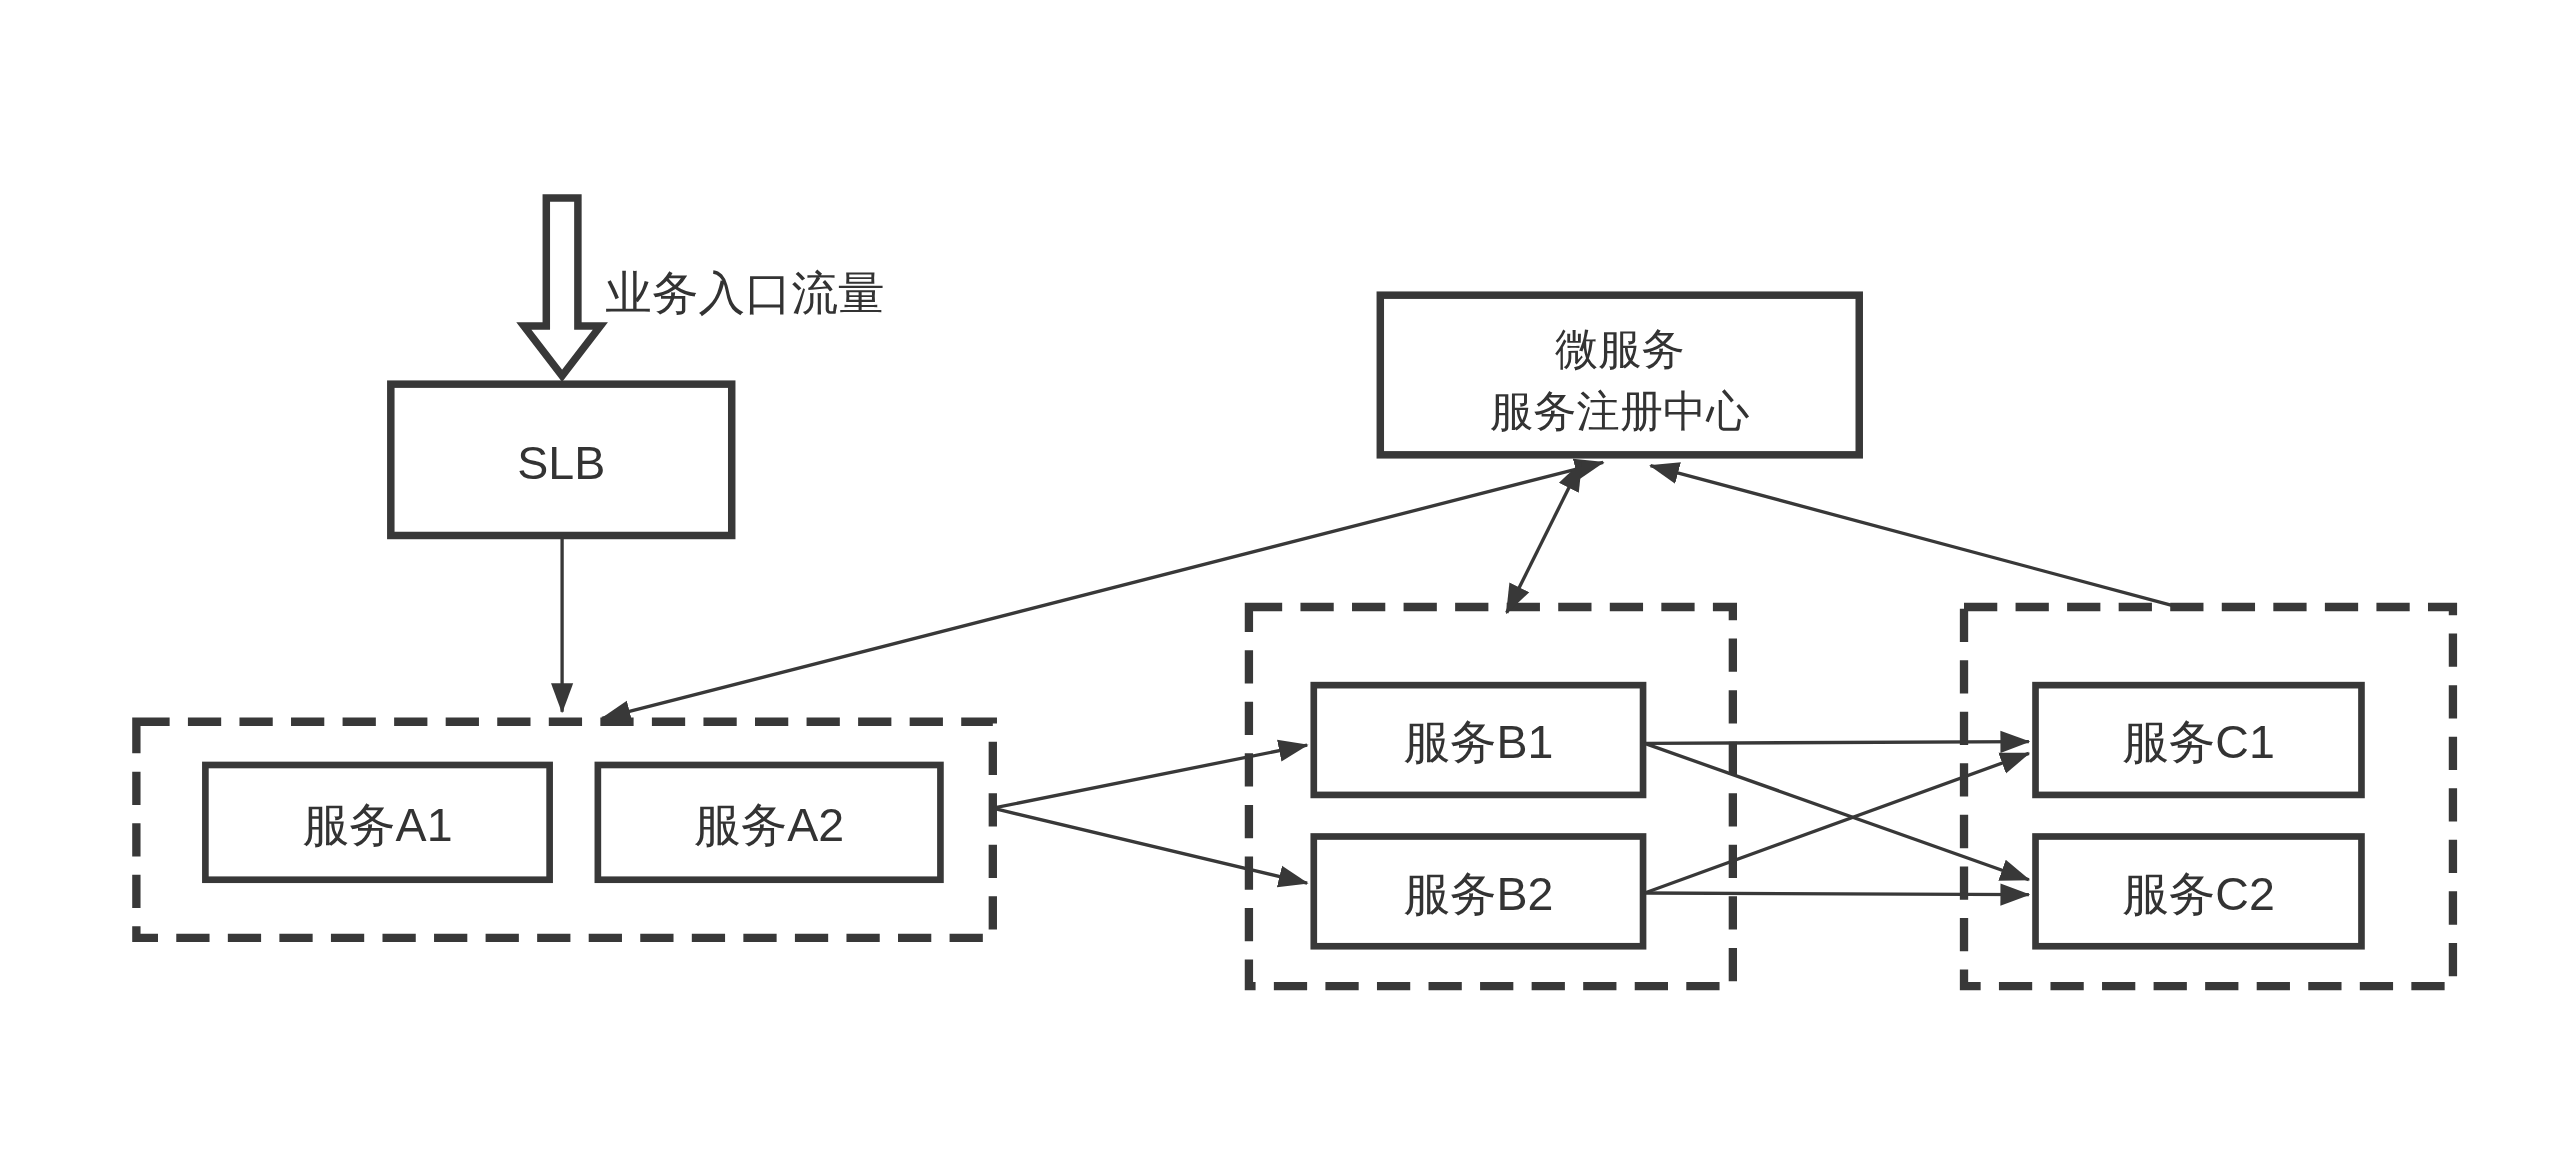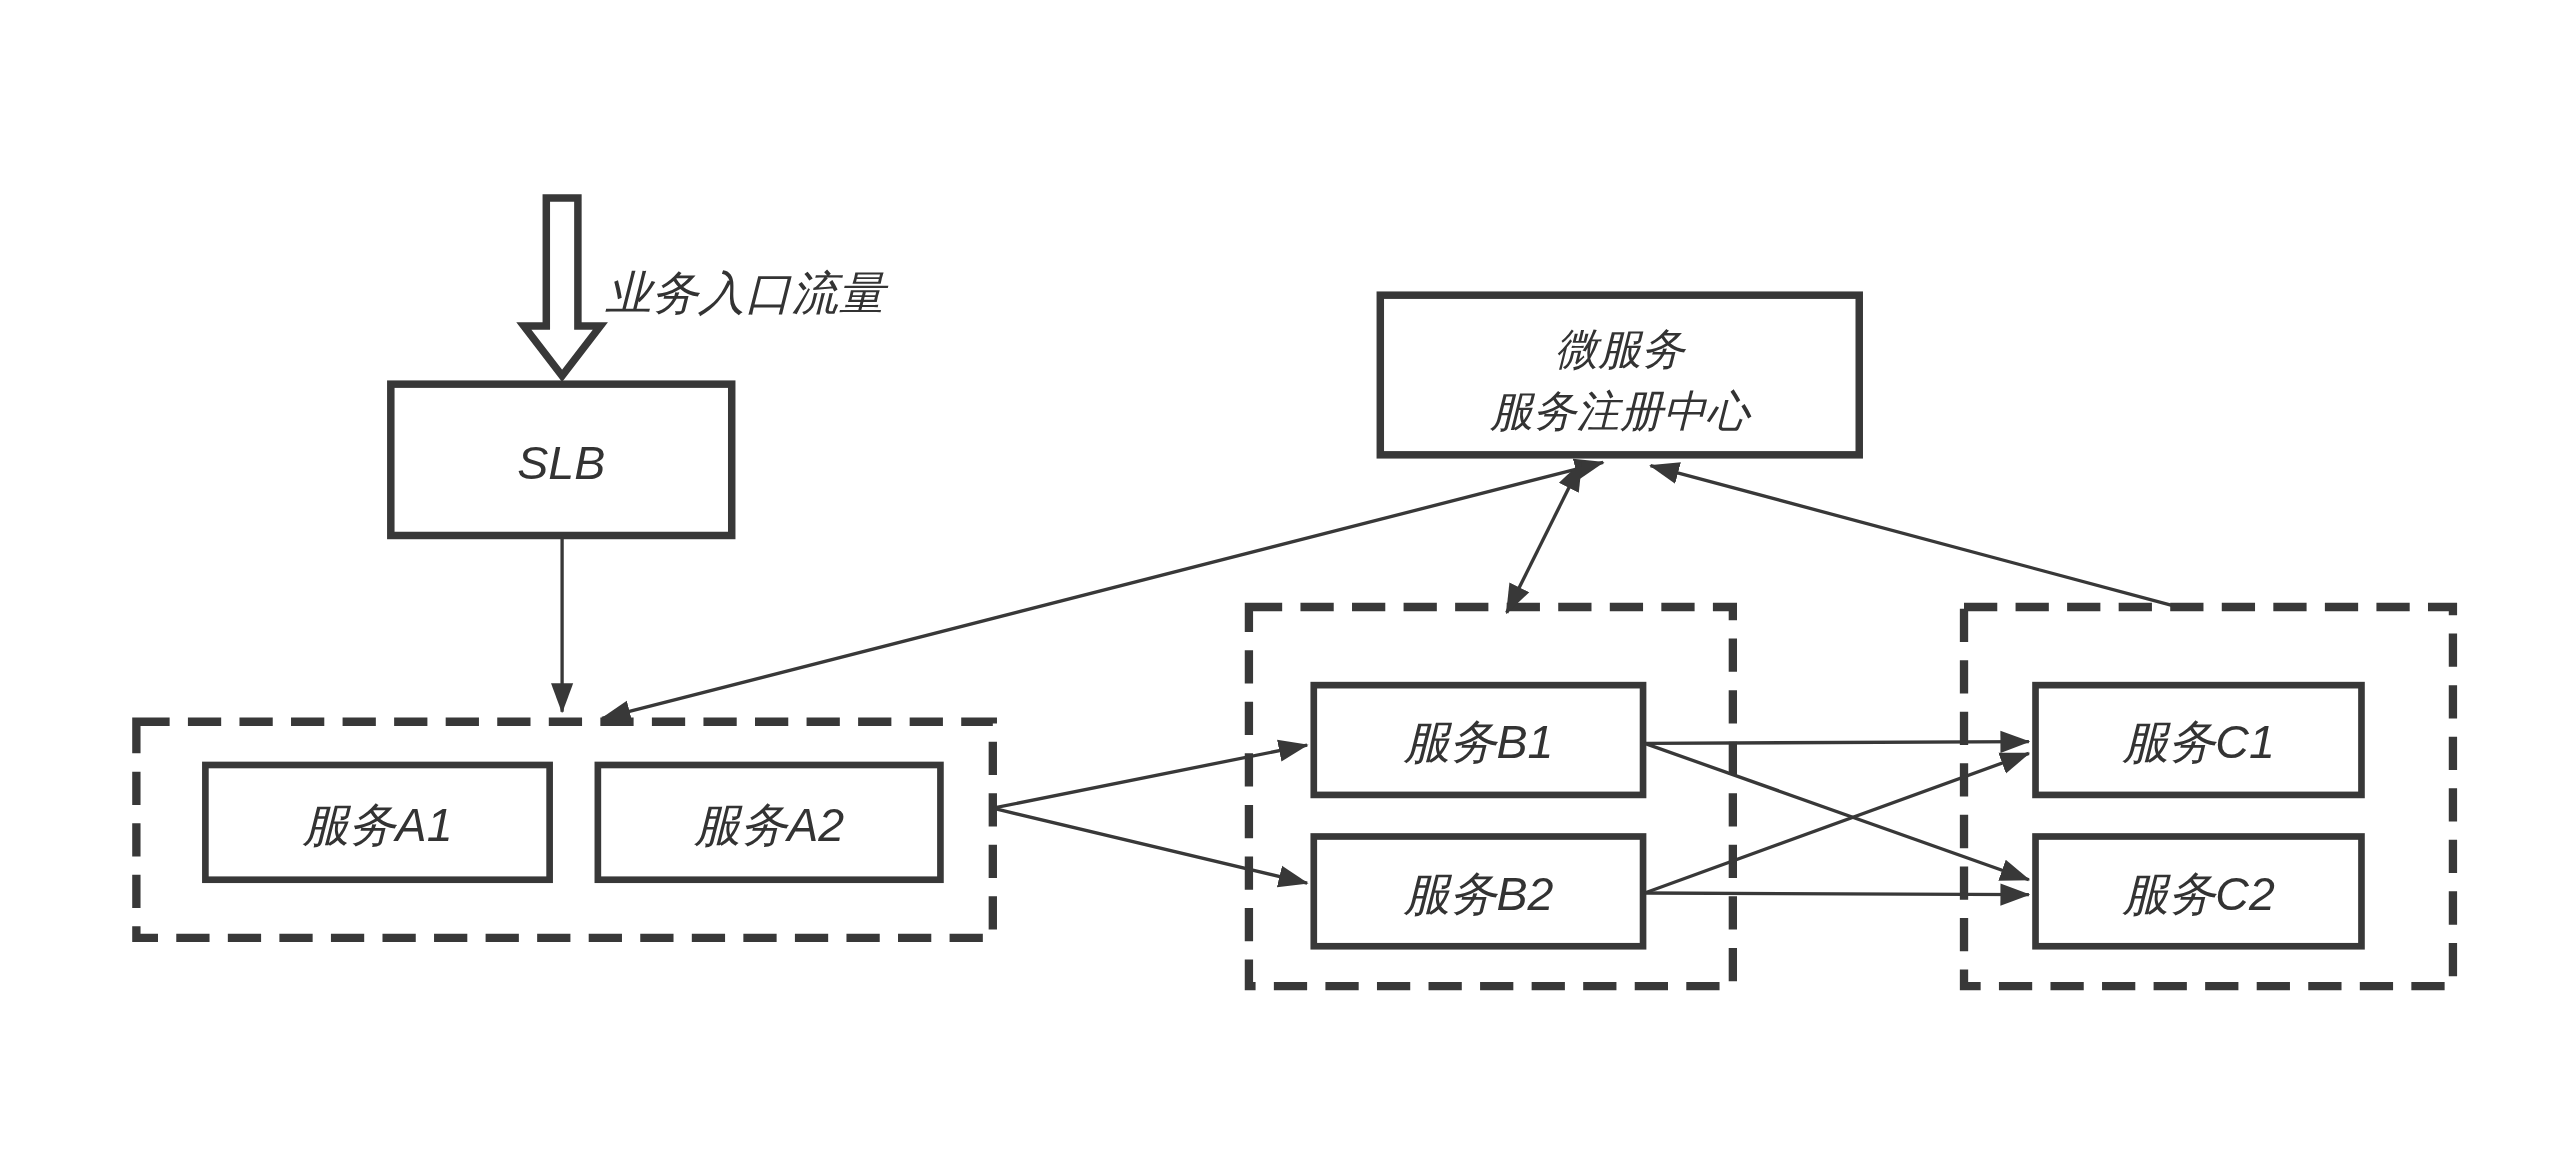--- a/index.html
+++ b/index.html
@@ -4,21 +4,20 @@
 <style>
   html, body {
     margin: 0;
     padding: 0;
     background: #ffffff;
   }
   .diagram-wrap {
     width: 100%;
     max-width: 2576px;
     margin: 0 auto;
-    font-style: italic;
   }
   svg {
     display: block;
     width: 100%;
     height: auto;
     font-family: "Liberation Sans", sans-serif;
   }
   .node-box {
     fill: #ffffff;
     stroke: #383838;

